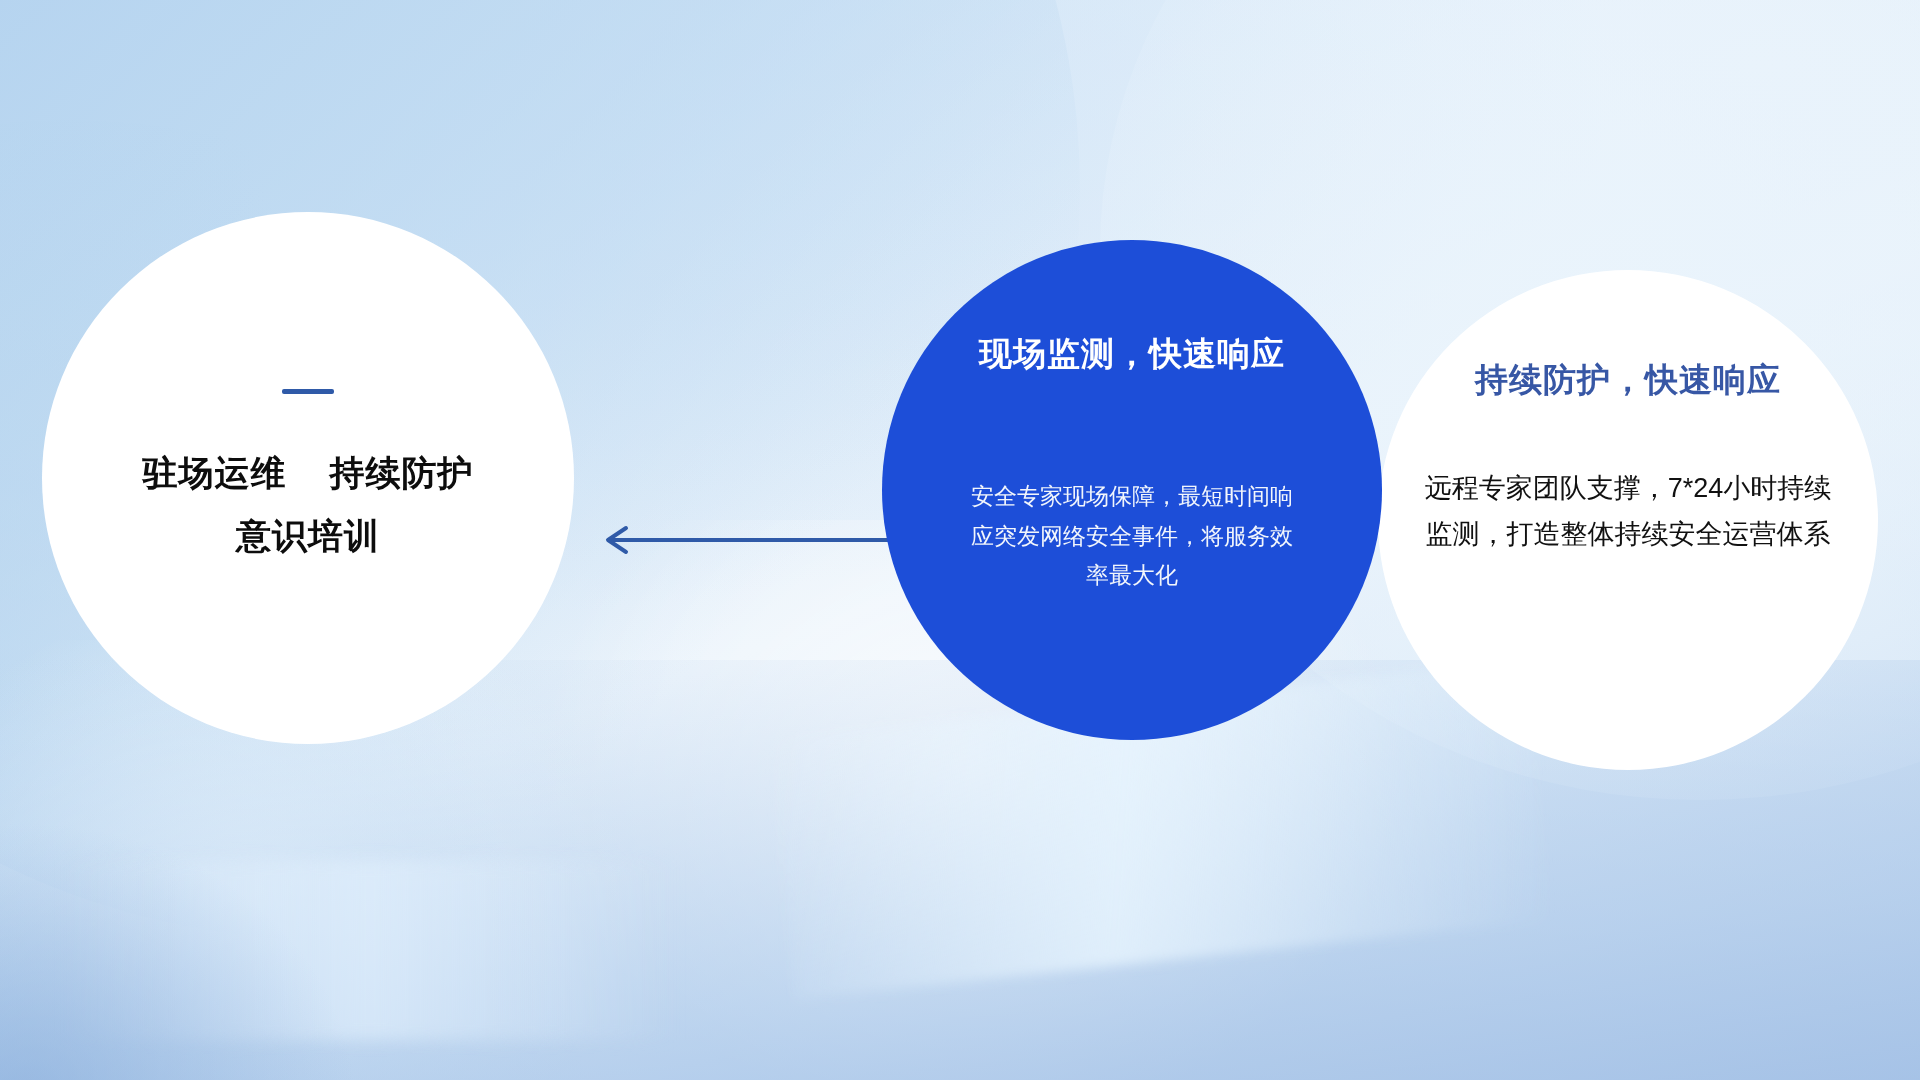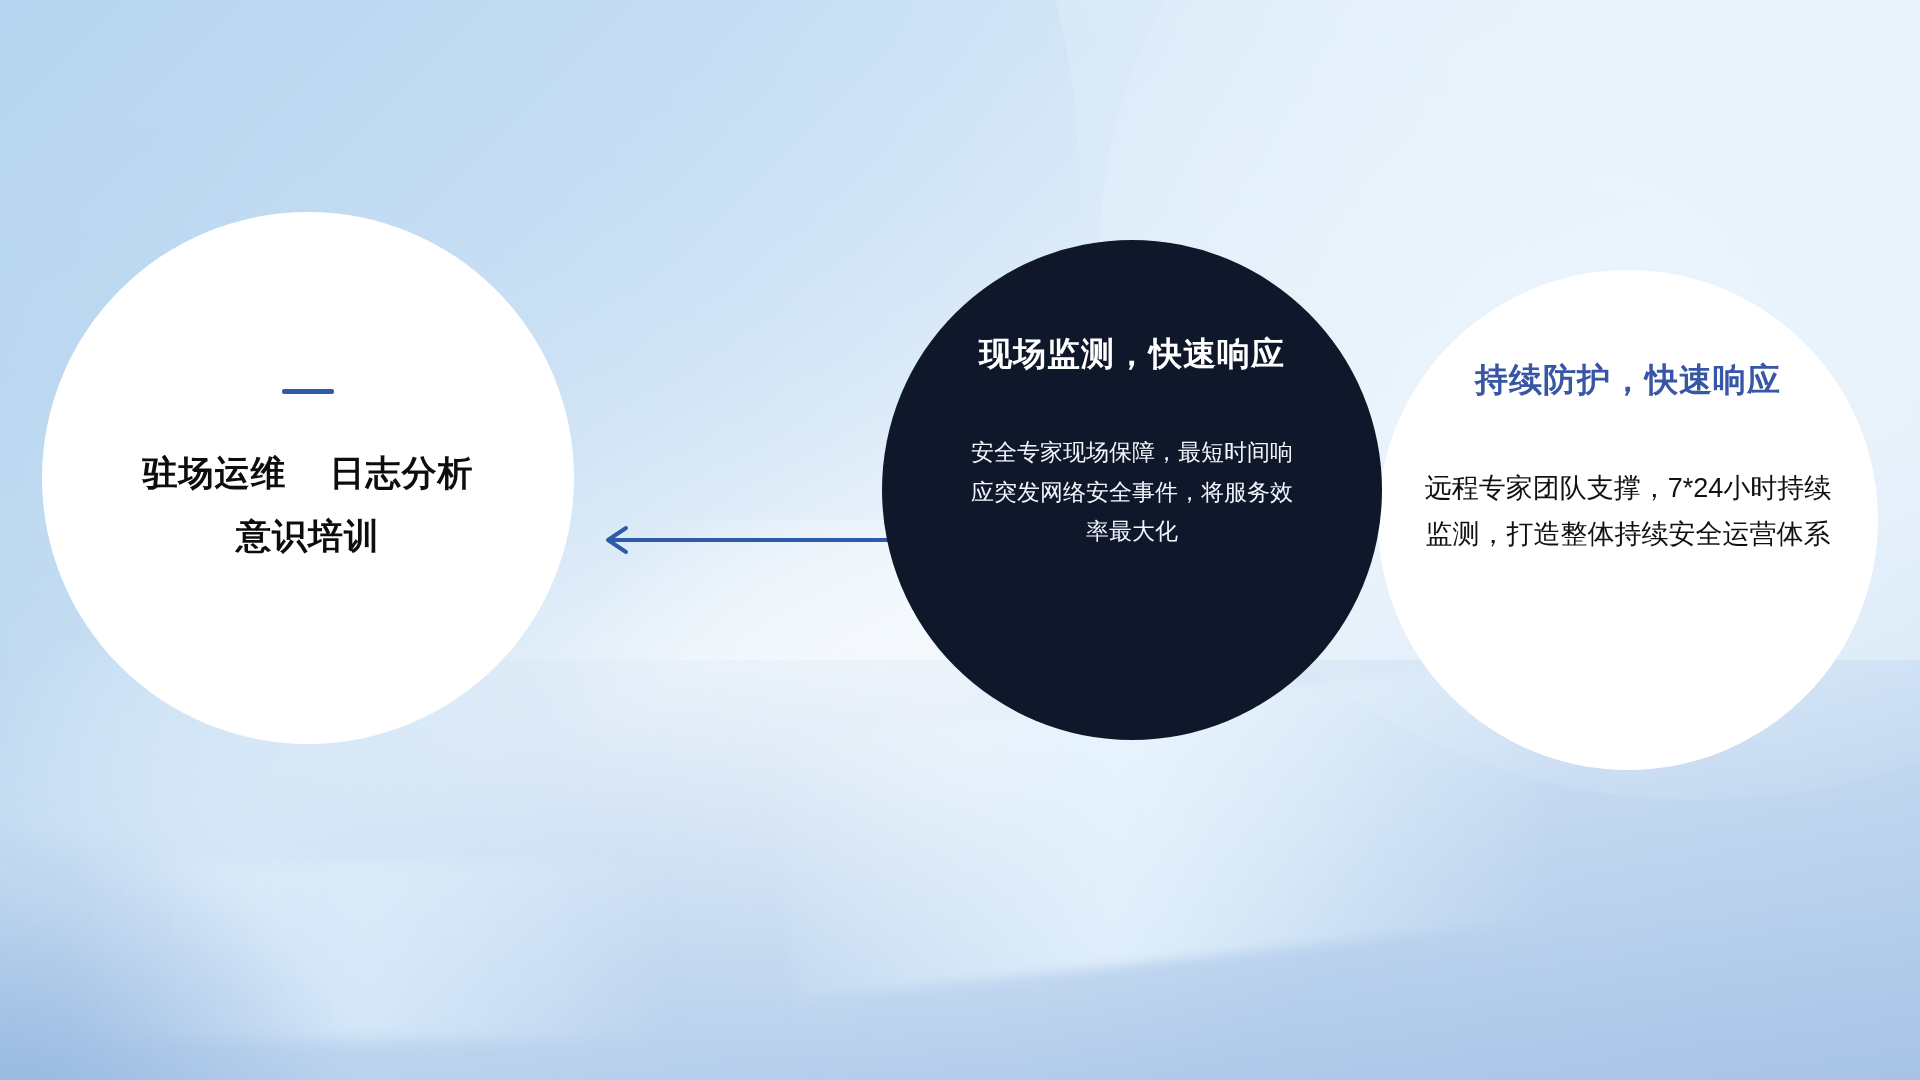--- a/index.html
+++ b/index.html
@@ -144,27 +144,28 @@
   }
   .left-lines .row {
     white-space: pre;
   }
 
   #mid-circle {
     left: 882px;
     top: 240px;
     width: 500px;
     height: 500px;
-    background: #0f172a;
+    background: #1d4ed8;
     z-index: 3;
     display: flex;
     flex-direction: column;
     align-items: center;
     justify-content: flex-start;
     padding-top: 92px;
+    gap: 44px;
   }
   #mid-circle .heading {
     color: #ffffff;
     font-weight: 700;
     font-size: 33px;
     letter-spacing: 1px;
     white-space: nowrap;
   }
   #mid-circle .body {
     margin-top: 56px;
@@ -231,21 +232,21 @@
   <div class="bg-corner-dark"></div>
 
   <svg id="arrow" viewBox="0 0 320 40">
     <line x1="318" y1="20" x2="18" y2="20" stroke="#2f5aa8" stroke-width="4"></line>
     <polyline points="34,8 16,20 34,32" fill="none" stroke="#2f5aa8" stroke-width="4" stroke-linecap="round" stroke-linejoin="round"></polyline>
   </svg>
 
   <div class="circle" id="left-circle">
     <div class="left-divider"></div>
     <div class="left-lines">
-      <div class="row">驻场运维    日志分析</div>
+      <div class="row">驻场运维    持续防护</div>
       <div class="row">意识培训</div>
     </div>
   </div>
 
   <div class="circle" id="right-circle">
     <div class="heading">持续防护，快速响应</div>
     <div class="body">远程专家团队支撑，7*24小时持续监测，打造整体持续安全运营体系</div>
   </div>
 
   <div class="circle" id="mid-circle">

